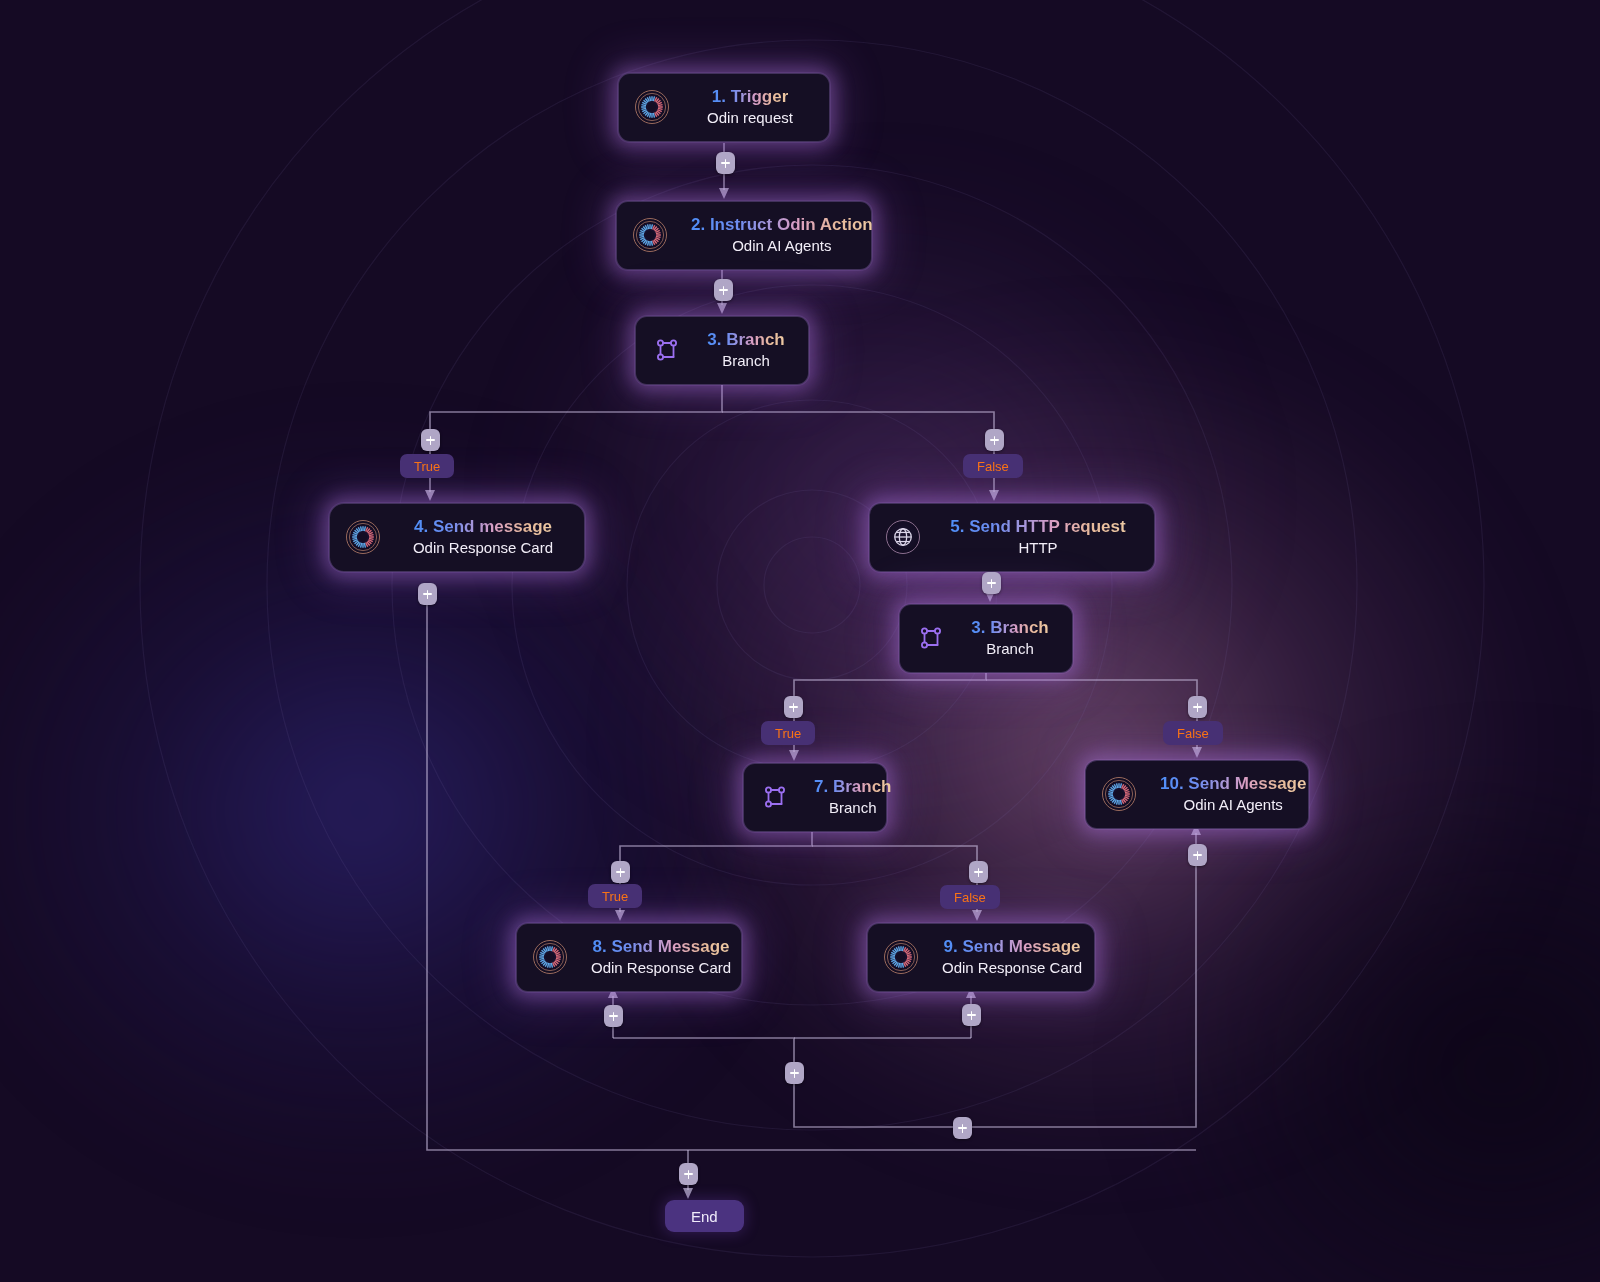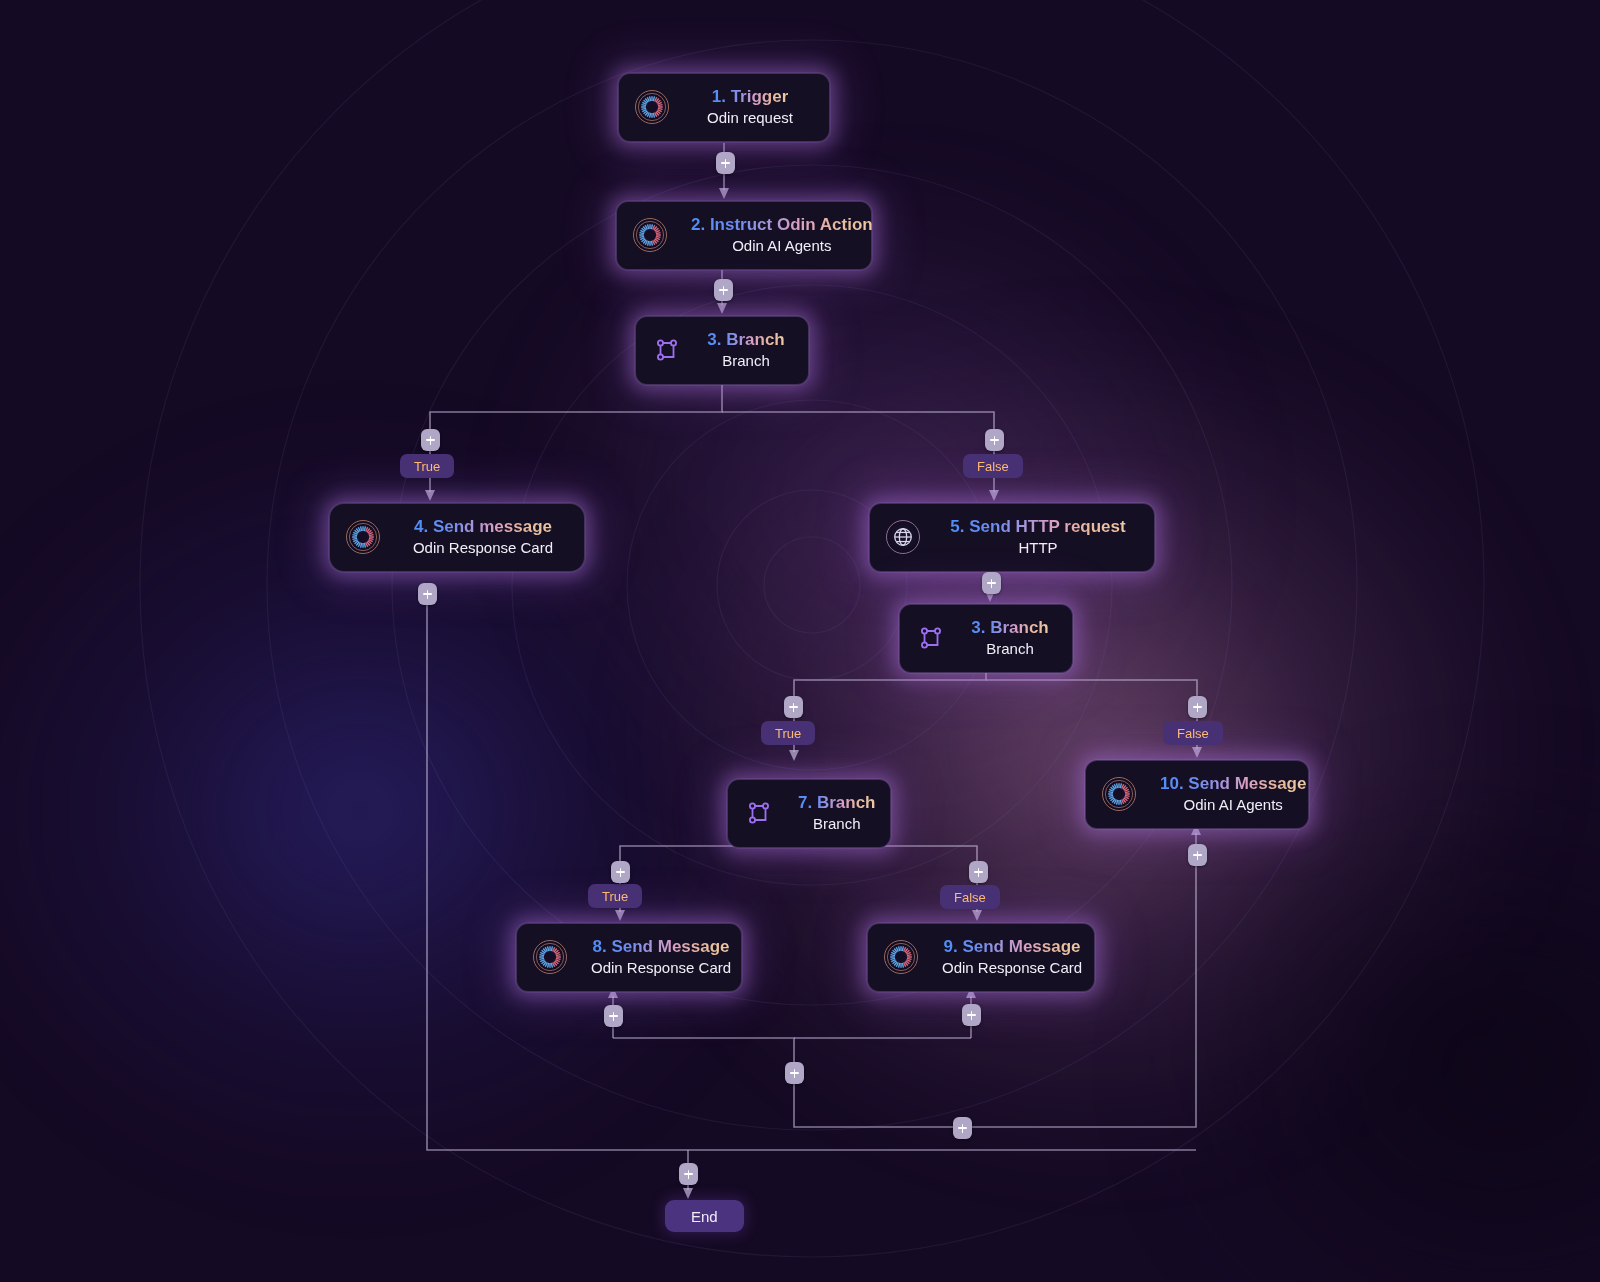--- a/index.html
+++ b/index.html
@@ -140,21 +140,21 @@
   .plus::before { width: 9px; height: 1.8px; }
   .plus::after  { width: 1.8px; height: 9px; }
 
   
   .pill {
     position: absolute;
     height: 24px;
     padding: 0 14px;
     border-radius: 7px;
     background: #473074;
-    color: #fdba74;
+    color: #f97316;
     font-size: 13px;
     display: flex; align-items: center; justify-content: center;
     z-index: 8;
     white-space: nowrap;
   }
   .end-pill {
     position: absolute;
     height: 32px;
     padding: 0 26px;
     border-radius: 9px;
@@ -394,21 +394,21 @@
       <path d="M9.1 6 L16.9 6"></path>
       <path d="M9.1 20 L15 20 L19.5 20"></path>
       <path d="M19.5 8.6 L19.5 17.4 L19.5 20"></path>
     </svg>
         </div>
         <div class="node-text">
           <div class="node-title">3. Branch</div>
           <div class="node-sub">Branch</div>
         </div>
       </div>
-      <div class="node" style="left: 727px; top: 763px; width: 164px; margin-top: 16px;">
+      <div class="node" style="left: 743px; top: 763px; width: 144px;">
         <div class="branch-icon">
           <svg viewBox="0 0 26 26" fill="none" stroke="#9b6ff0" stroke-width="1.8" stroke-linecap="round" stroke-linejoin="round">
       <circle cx="6.5" cy="6" r="2.6"></circle>
       <circle cx="6.5" cy="20" r="2.6"></circle>
       <circle cx="19.5" cy="6" r="2.6"></circle>
       <path d="M6.5 8.6 L6.5 17.4"></path>
       <path d="M9.1 6 L16.9 6"></path>
       <path d="M9.1 20 L15 20 L19.5 20"></path>
       <path d="M19.5 8.6 L19.5 17.4 L19.5 20"></path>
     </svg>

